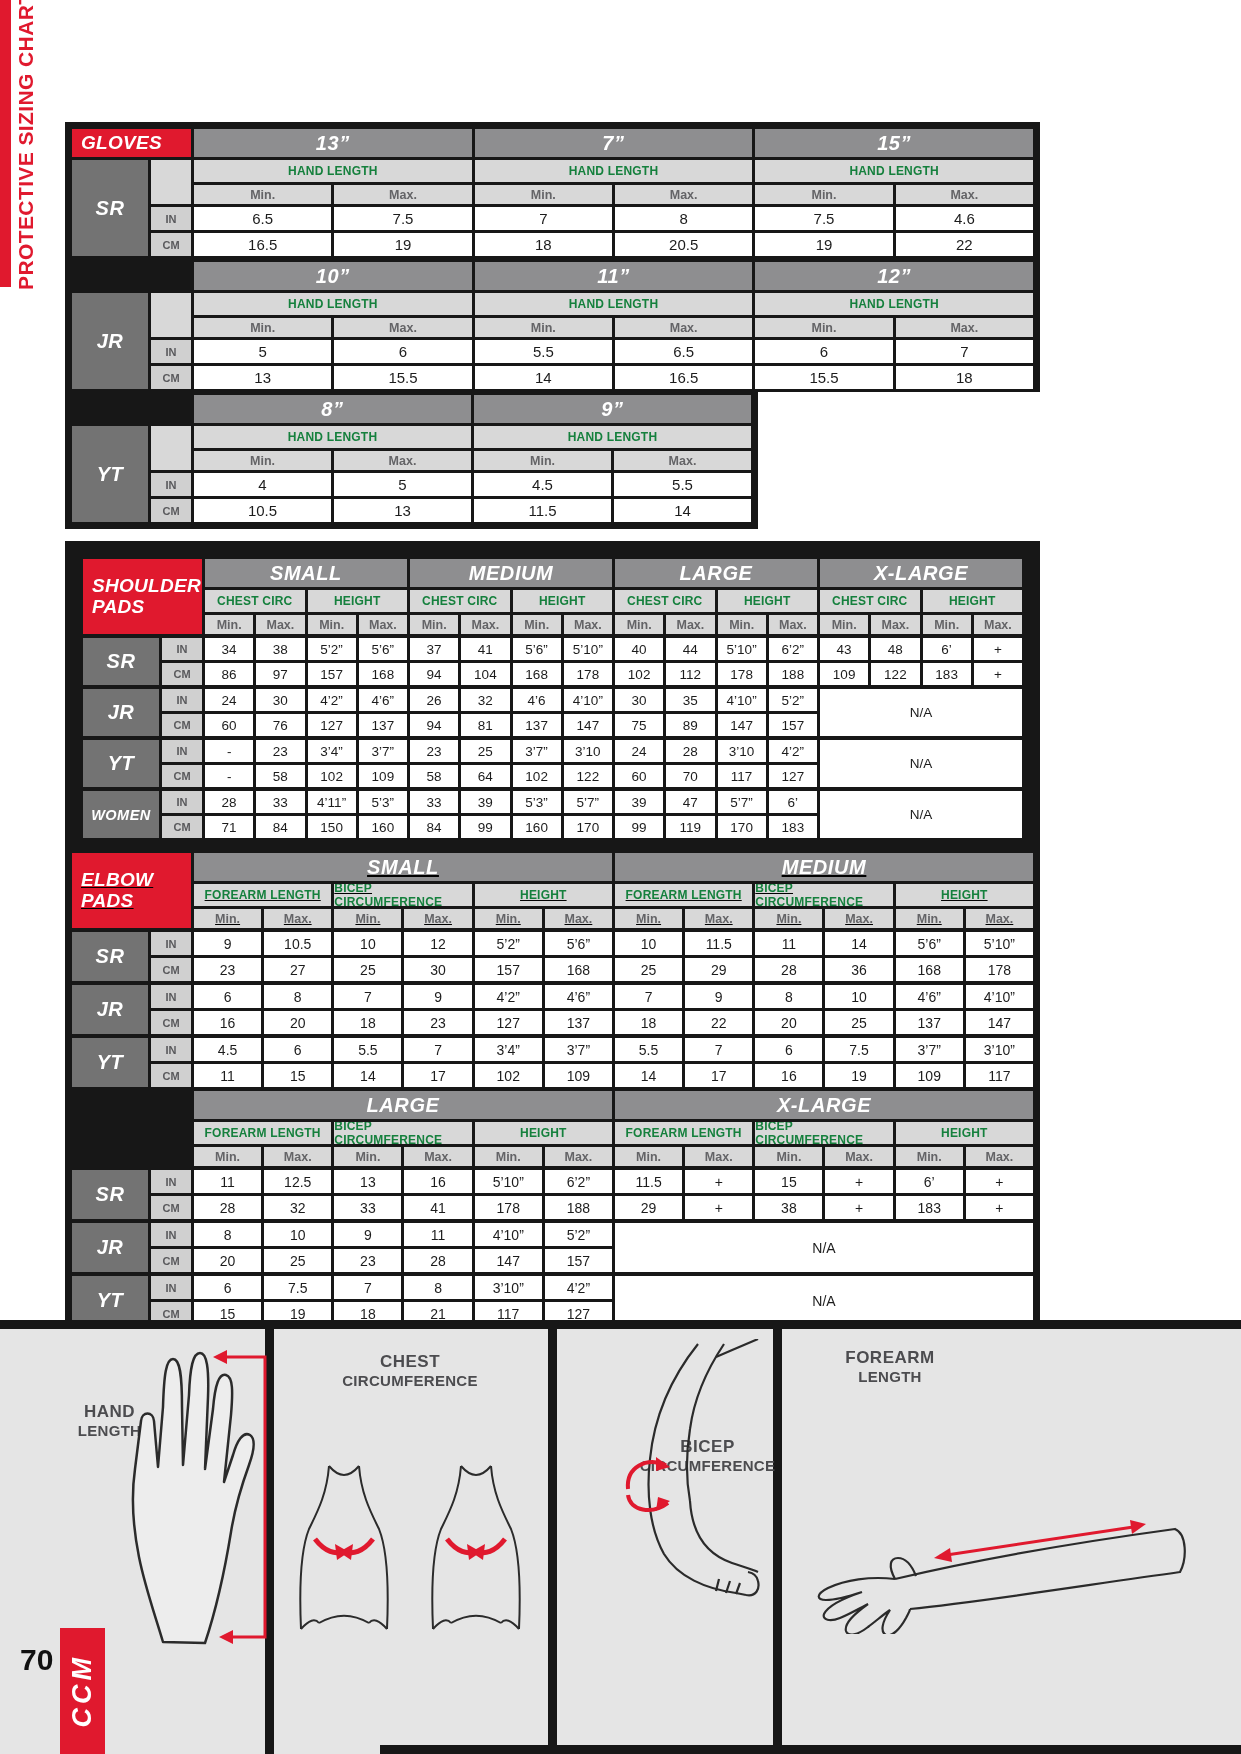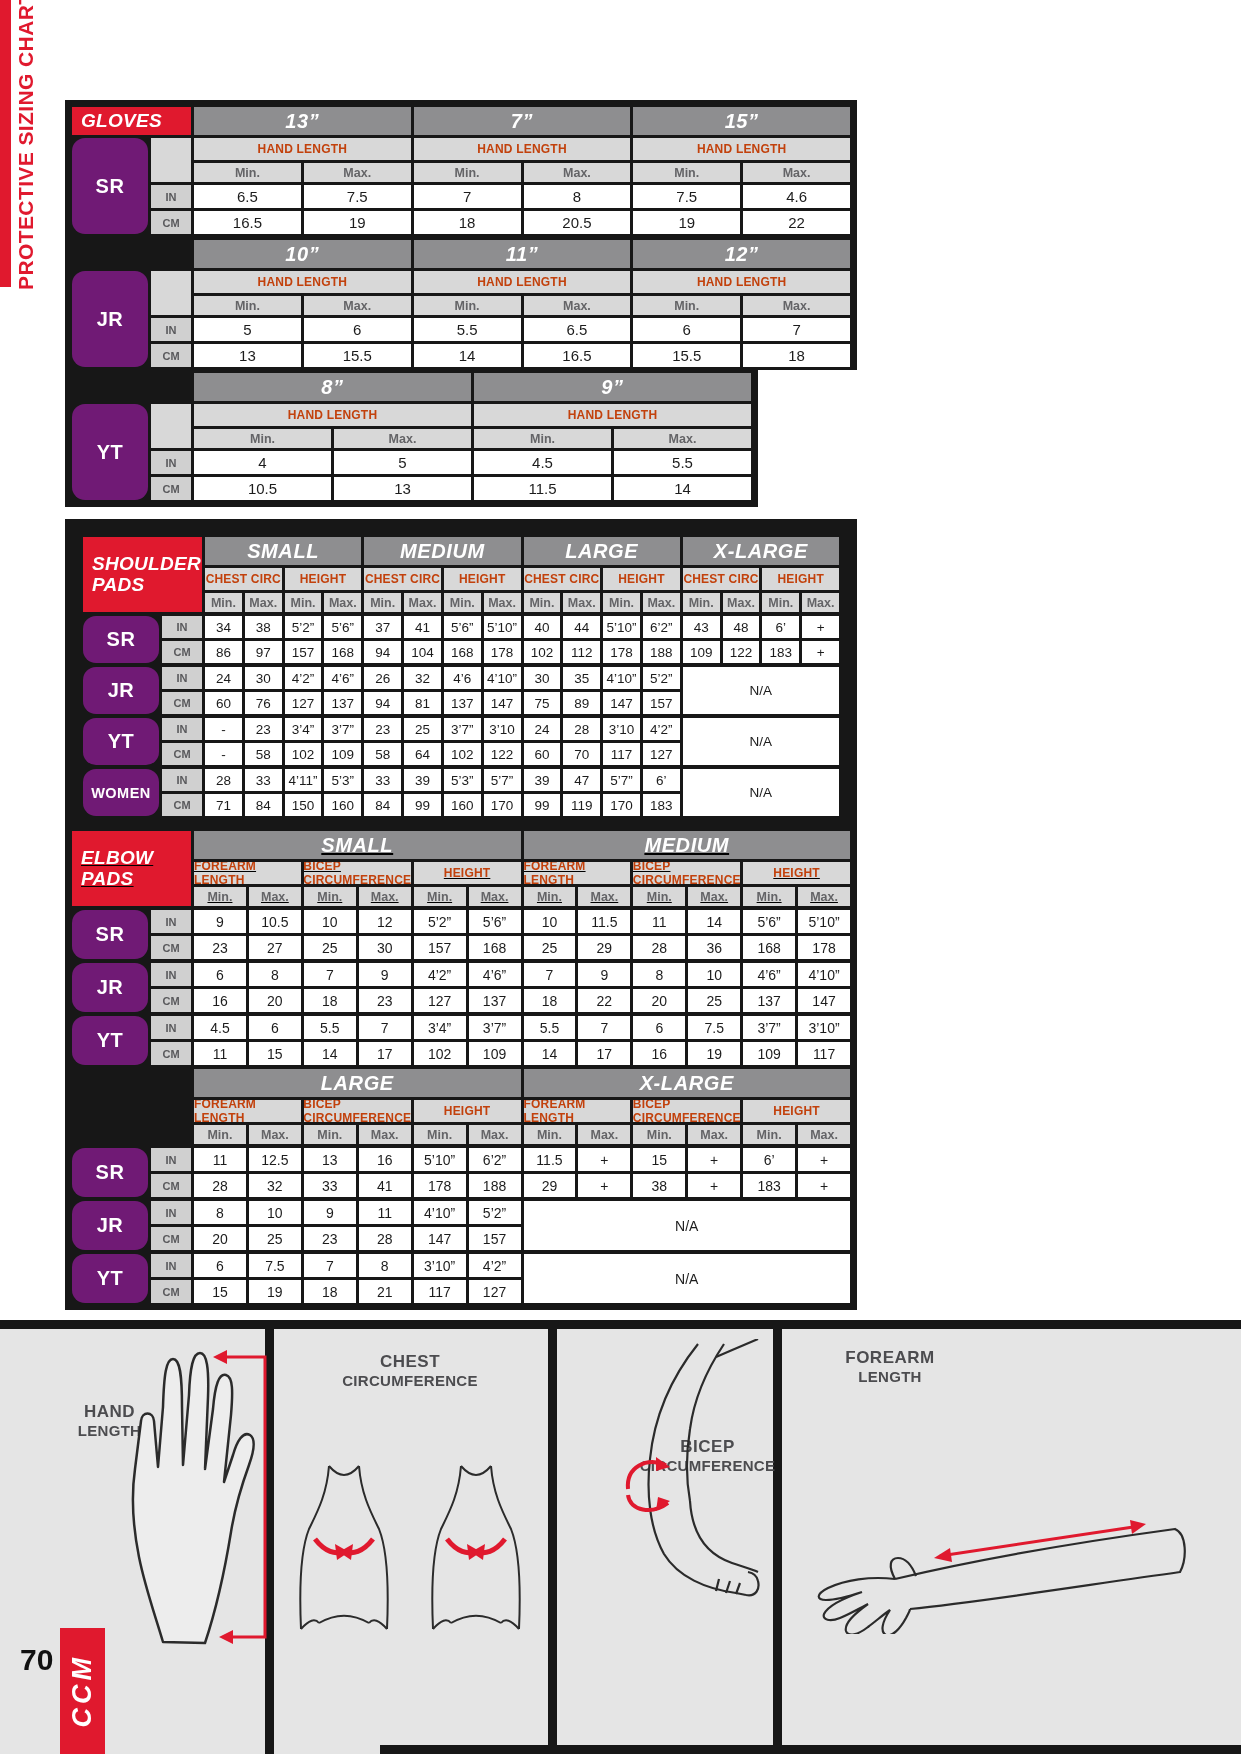--- a/index.html
+++ b/index.html
@@ -2,38 +2,38 @@
 <html><head>
 <meta charset="utf-8">
 <style>
   html,body{margin:0;padding:0;background:#fff;}
   #page{position:relative;width:1241px;height:1754px;background:#fff;font-family:"Liberation Sans",sans-serif;overflow:hidden;}
   .abs{position:absolute;}
   
   #side-bar{left:0;top:0;width:11px;height:287px;background:#e0192e;}
   #side-title{left:14px;top:6px;height:284px;writing-mode:vertical-rl;transform:rotate(180deg);color:#e0192e;font-weight:bold;font-size:21px;letter-spacing:.4px;white-space:nowrap;}
   
-  .tablewrap{position:absolute;left:65px;width:792px;box-sizing:border-box;}
+  .tablewrap{position:absolute;left:65px;width:975px;box-sizing:border-box;margin-top:22px;}
   #gloves-table{top:100px;}
   #shoulder-table{top:519px;background:#171717;padding:18px;display:flex;flex-direction:column;gap:4px;}
   #elbow-table{top:824px;background:#171717;padding:7px;display:flex;flex-direction:column;gap:4px;}
   .tblk{background:#171717;padding:3px 7px;display:flex;flex-direction:column;gap:3px;box-sizing:border-box;}
   .tblk.first{padding-top:7px;}
   .tblk.last{padding-bottom:7px;}
   .tblk.narrow{width:693px;}
   .grid{display:grid;gap:3px;}
   .s2{grid-column:span 2}.s4{grid-column:span 4}.s6{grid-column:span 6}
   .r2{grid-row:span 2}.r3{grid-row:span 3}.r4{grid-row:span 4}
   .cell{display:flex;align-items:center;justify-content:center;overflow:hidden;}
   .red{background:#e0192e;color:#fff;}
   .title{flex-direction:column;align-items:flex-start;justify-content:center;padding-left:9px;font-style:italic;font-weight:bold;font-size:19px;line-height:1.1;letter-spacing:.3px;}
   .dark{background:#8e8e90;color:#fff;font-style:italic;font-weight:bold;font-size:20px;letter-spacing:.6px;}
-  .mid{background:#d8d8d8;color:#c2410c;font-weight:bold;font-size:12px;letter-spacing:.2px;}
+  .mid{background:#d8d8d8;color:#15803d;font-weight:bold;font-size:12px;letter-spacing:.2px;}
   .mm{background:#d8d8d8;color:#646467;font-weight:bold;font-size:12.5px;}
-  .rowlab{background:#701a75;color:#fff;font-weight:bold;font-size:20px;letter-spacing:.5px;border-radius:13px;}
+  .rowlab{background:#737373;color:#fff;font-style:italic;font-weight:bold;font-size:20px;letter-spacing:.5px;}
   .rowlab.small{font-size:14.5px;}
   .unit{background:#d0d0d0;color:#59595c;font-weight:bold;font-size:11px;}
   .val{background:#fff;color:#1c1c1c;font-size:15px;}
   .g18 .val{font-size:13.5px;}
   .g14 .val{font-size:14px;}
   .na{font-size:14px;}
   .blank,.blankT{background:#171717;}
   
   #strip{left:0;top:1320px;width:1241px;height:434px;background:#e5e5e5;border-top:9px solid #171717;box-sizing:border-box;}
   .vdiv{position:absolute;top:0;bottom:0;width:9px;background:#171717;}

